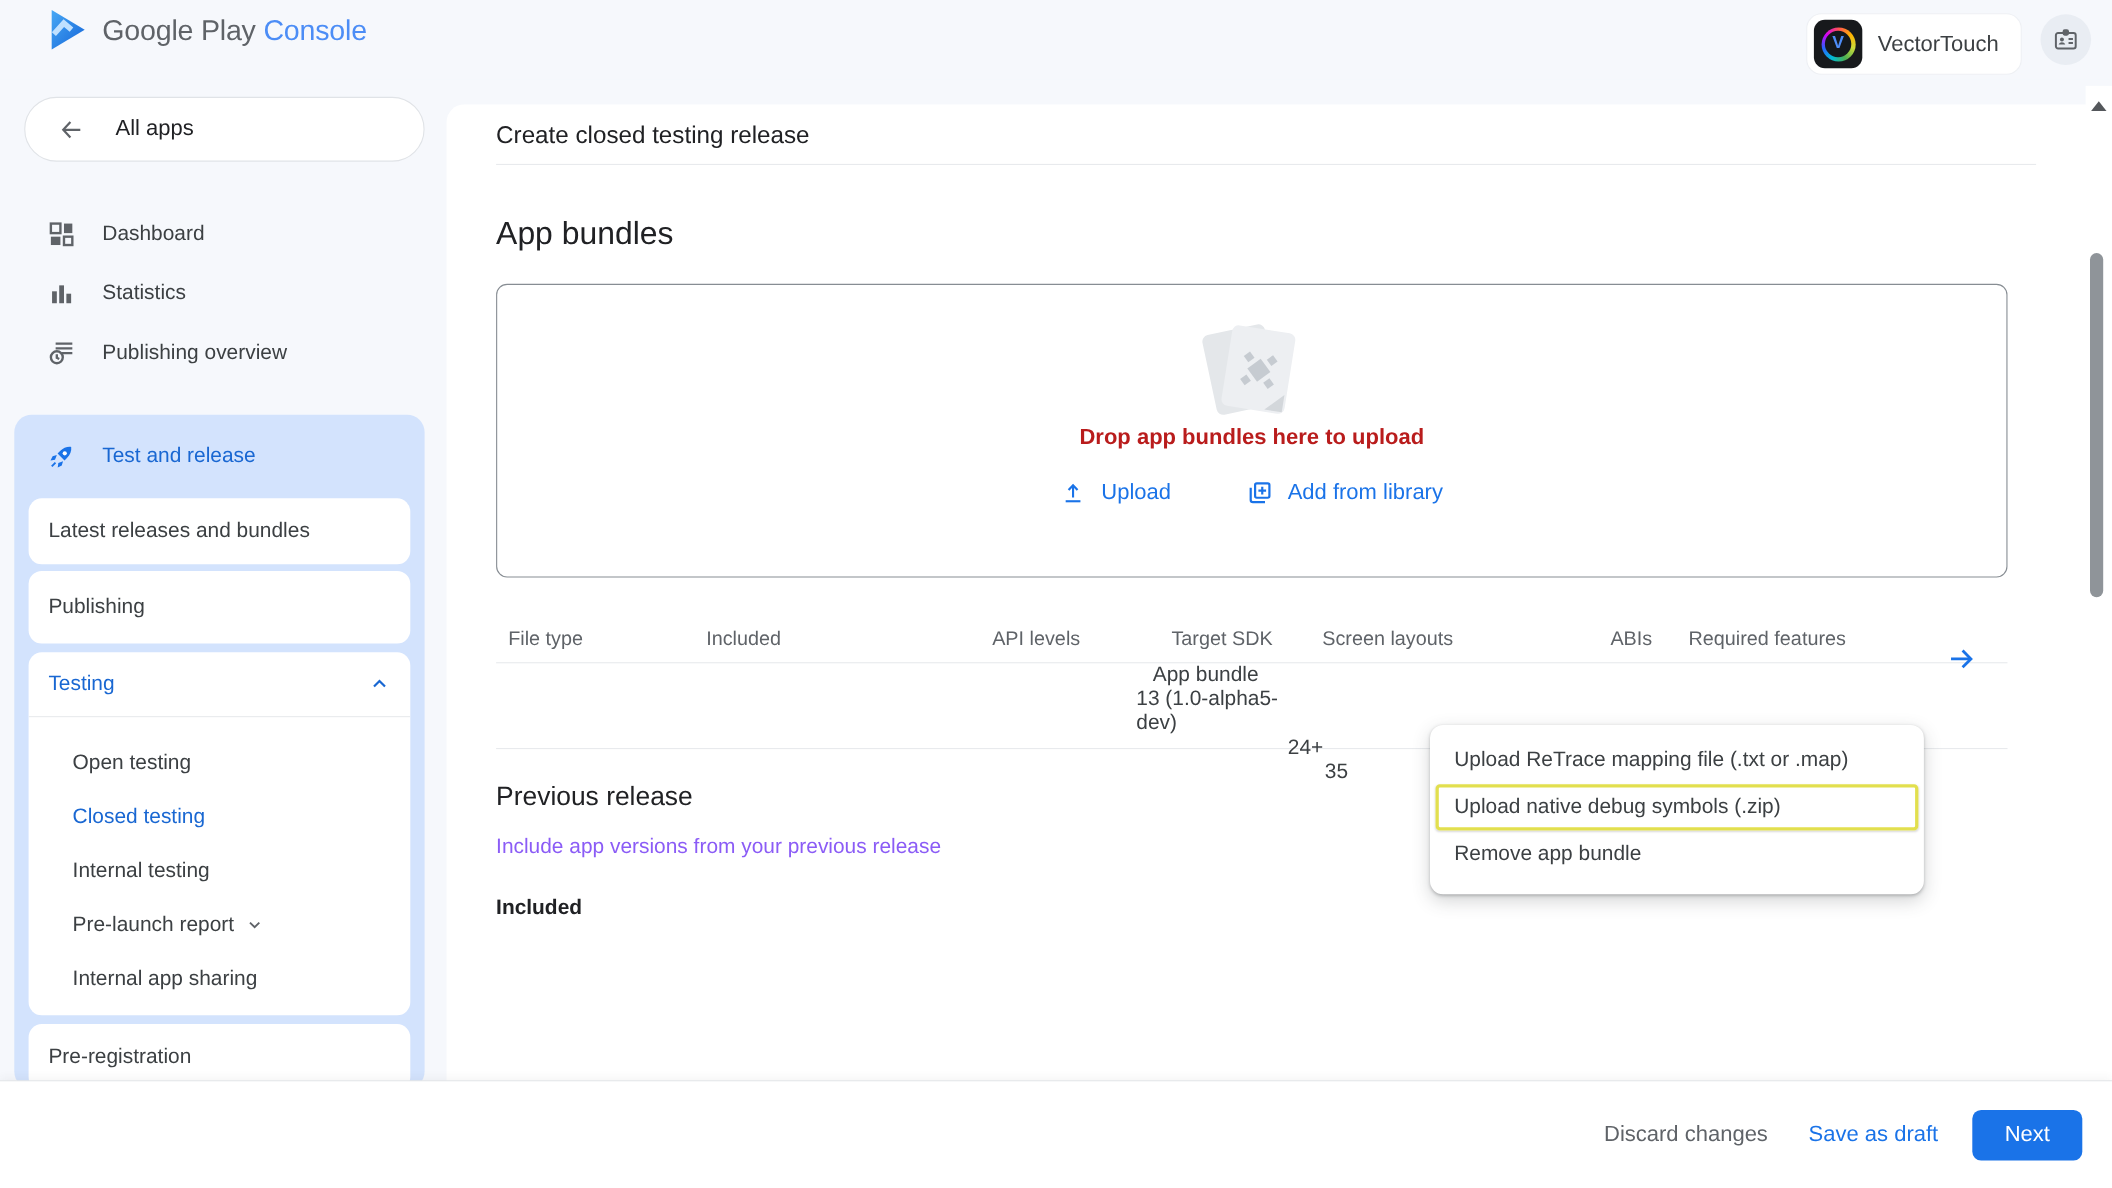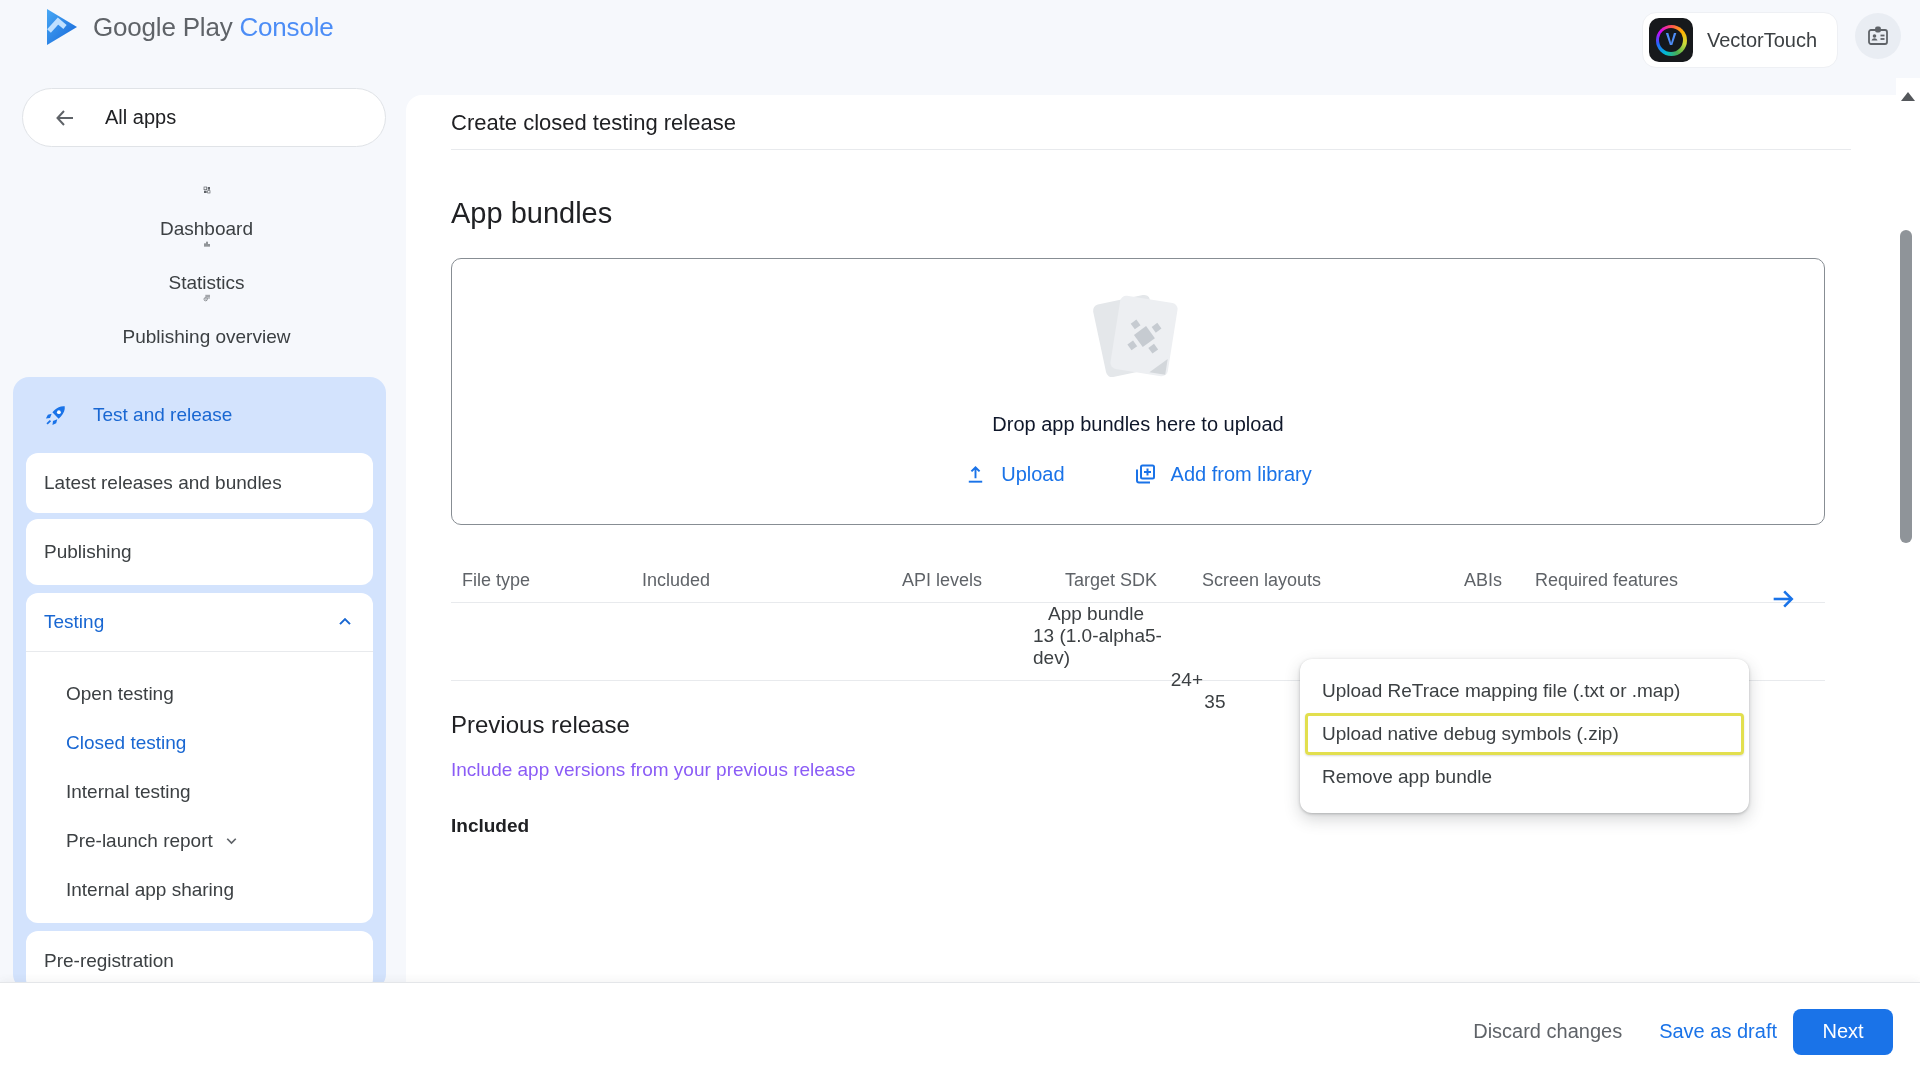--- a/index.html
+++ b/index.html
@@ -17,21 +17,21 @@
   .vt-icon { width:44px; height:44px; border-radius:10px; background:#17191c; display:flex; align-items:center; justify-content:center; }
   .vt-ring { width:31px; height:31px; border-radius:50%; background:conic-gradient(#ff5252,#ffb300,#cddc39,#4caf50,#00bcd4,#2962ff,#d500f9,#ff5252); display:flex; align-items:center; justify-content:center; }
   .vt-core { width:24px; height:24px; border-radius:50%; background:#14181c; display:flex; align-items:center; justify-content:center; color:#4e8df7; font-weight:700; font-size:16px; }
   .account-name { font-size:20px; font-weight:500; color:#3c4043; }
   .badge-btn { position:absolute; left:1855px; top:13px; width:46px; height:46px; border-radius:50%; background:#e9edf3; display:flex; align-items:center; justify-content:center; cursor:pointer; }
 
   
   .all-apps { position:absolute; left:22px; top:88px; width:364px; height:59px; background:#fff; border:1px solid #e0e3e7; border-radius:30px; display:flex; align-items:center; padding-left:30px; gap:28px; cursor:pointer; }
   .all-apps-label { font-size:20px; color:#202124; }
   .nav { position:absolute; left:30px; top:186px; width:340px; }
-  .nav-item { height:54px; display:flex; align-items:center; gap:24px; padding-left:13px; font-size:19px; color:#3c4043; cursor:pointer;flex-direction:column; }
+  .nav-item { height:54px; display:flex; align-items:center; gap:24px; padding-left:13px; font-size:19px; color:#3c4043; cursor:pointer; }
   .blue-wrap { position:absolute; left:13px; top:377px; width:373px; height:613px; background:#d3e3fd; border-radius:16px; padding:0 13px; }
   .group-head { height:76px; display:flex; align-items:center; gap:24px; padding-left:16px; color:#1967d2; font-size:19px; font-weight:500; cursor:pointer; }
   .side-card { background:#fff; border-radius:12px; width:347px; }
   .card-link { height:60px; display:flex; align-items:center; padding-left:18px; font-size:19px; color:#3c4043; cursor:pointer; }
   .card1 { margin-bottom:6px; }
   .card2 { height:66px; margin-bottom:8px; }
   .card2 .card-link { height:66px; }
   .card3 { height:330px; margin-bottom:8px; overflow:hidden; }
   .testing-head { height:58px; display:flex; align-items:center; justify-content:space-between; padding:0 18px; color:#1967d2; font-size:19px; font-weight:500; cursor:pointer; }
   .card3 hr { border:none; border-top:1px solid #e8eaed; }
@@ -46,21 +46,21 @@
   .page-title { font-size:22px; color:#202124; padding-top:15px; height:54px; }
   .top-divider { border:none; border-top:1px solid #e8eaed; width:1400px; margin-left:0; }
   .section-title { font-size:29px; font-weight:500; color:#202124; margin-top:47px; }
   .dropzone { margin-top:28px; width:1374px; height:267px; border:1px solid #878d93; border-radius:10px; display:flex; flex-direction:column; align-items:center; }
   .docs-art { position:relative; width:90px; height:96px; margin-top:32px; }
   .sheet { position:absolute; width:58px; height:74px; border-radius:6px; }
   .sheet-back { left:6px; top:8px; background:#e4e7ea; transform:rotate(-12deg); }
   .sheet-front { left:22px; top:8px; background:#edeff2; transform:rotate(9deg); display:flex; align-items:center; justify-content:center; }
   .sheet-front::after { content:""; position:absolute; right:2px; bottom:2px; width:0; height:0; border-style:solid; border-width:0 16px 16px 0; border-color:transparent #d3d7db transparent transparent; transform:rotate(90deg); }
   .dia { width:15px; height:15px; background:#c6cbd1; transform:rotate(45deg); box-shadow:0 -15px 0 -4px #c6cbd1, 15px 0 0 -4px #c6cbd1, 0 15px 0 -4px #c6cbd1, -15px 0 0 -4px #c6cbd1; }
-  .drop-text { margin-top:26px; font-size:20px; color:#0f172a; }
+  .drop-text { font-size:20px; color:#b91c1c;font-weight:bold; }
   .drop-actions { margin-top:26px; display:flex; gap:68px; }
   .blue-link { display:flex; align-items:center; gap:14px; color:#1a73e8; font-size:20px; font-weight:500; cursor:pointer; background:none; border:none; }
 
   
   .bundle-table { width:1374px; margin-top:34px; position:relative; }
   .t-head, .t-row { display:flex; align-items:center; padding:0 11px; }
   .t-head { height:43px; font-size:18px; color:#5f6368; }
   .t-row { border-top:1px solid #e8eaed; border-bottom:1px solid #e8eaed; height:79px; font-size:19px; color:#3c4043;flex-direction:column; }
   .c1 { width:180px; } .c2 { width:210px; padding-right:60px; } .c3 { width:130px; text-align:right; }
   .c4 { width:175px; text-align:right; } .c5 { width:255px; padding-left:45px; } .c6 { width:90px; text-align:right; }
@@ -73,21 +73,21 @@
   .prev-included { margin-top:34px; font-size:19px; font-weight:700; color:#202124; }
 
   
   .menu { position:absolute; left:1300px; top:659px; width:449px; background:#fff; border-radius:12px; box-shadow:0 1px 3px rgba(60,64,67,.3), 0 6px 16px rgba(60,64,67,.22); z-index:20; padding:10px 0 14px 0; }
   .menu-item { height:44px; display:flex; align-items:center; padding-left:22px; font-size:19px; color:#3c4043; cursor:pointer; white-space:nowrap; }
   .menu-item.highlight { height:42px; margin:0 5px; border:3px solid #e2df4e; border-radius:4px; padding-left:14px; box-shadow:0 1px 2px rgba(0,0,0,.15); }
 
   
   .footer { position:absolute; left:0; bottom:0; width:1920px; height:97px; background:#fff; z-index:30; box-shadow:0 -1px 0 #e4e6e9, 0 -3px 8px rgba(60,64,67,.06); display:flex; align-items:center; justify-content:flex-end; padding-right:27px; }
   .discard-btn { background:none; border:none; font-size:20px; font-weight:500; color:#5f6368; margin-right:37px; cursor:pointer; }
-  .save-btn { background:none; border:none; font-size:20px; font-weight:500; color:#1a73e8; margin-right:16px; cursor:pointer; }
+  .save-btn { background:none; border:none; font-size:20px; font-weight:500; color:#1a73e8; margin-right:31px; cursor:pointer; }
   .next-btn { width:100px; height:46px; background:#1a73e8; color:#fff; border:none; border-radius:8px; font-size:20px; font-weight:500; cursor:pointer; }
 
   
   .scrollbar { position:absolute; right:0; top:78px; width:24px; height:905px; background:#fff; z-index:8; }
   .sb-up { position:absolute; left:5px; top:14px; width:0; height:0; border-left:7px solid transparent; border-right:7px solid transparent; border-bottom:9px solid #54575b; }
   .sb-thumb { position:absolute; left:4px; top:152px; width:12px; height:313px; background:#8f9499; border-radius:6px; cursor:pointer; }
 </style>
 </head>
 <body>
 

